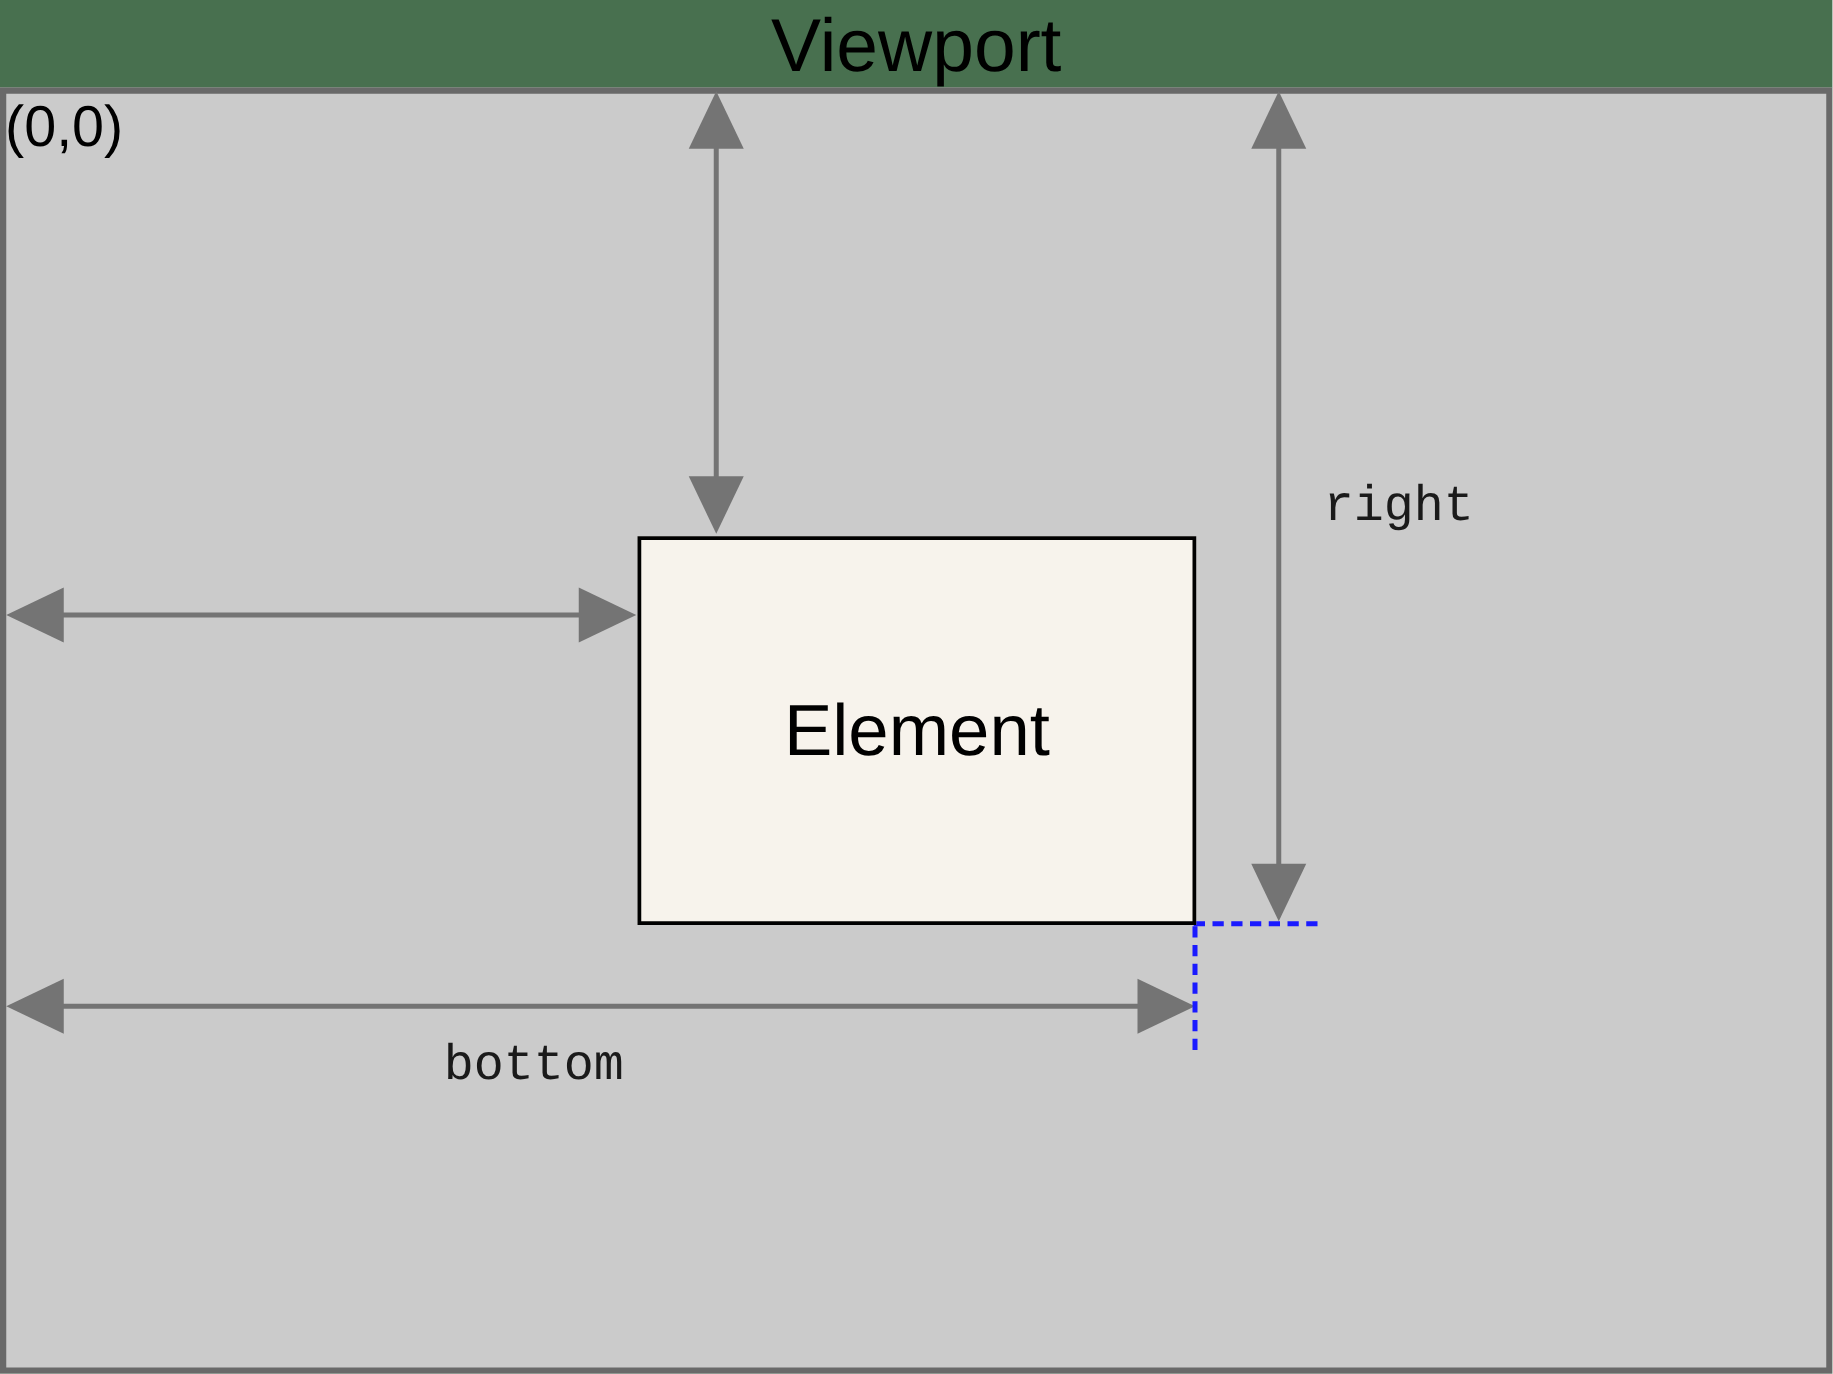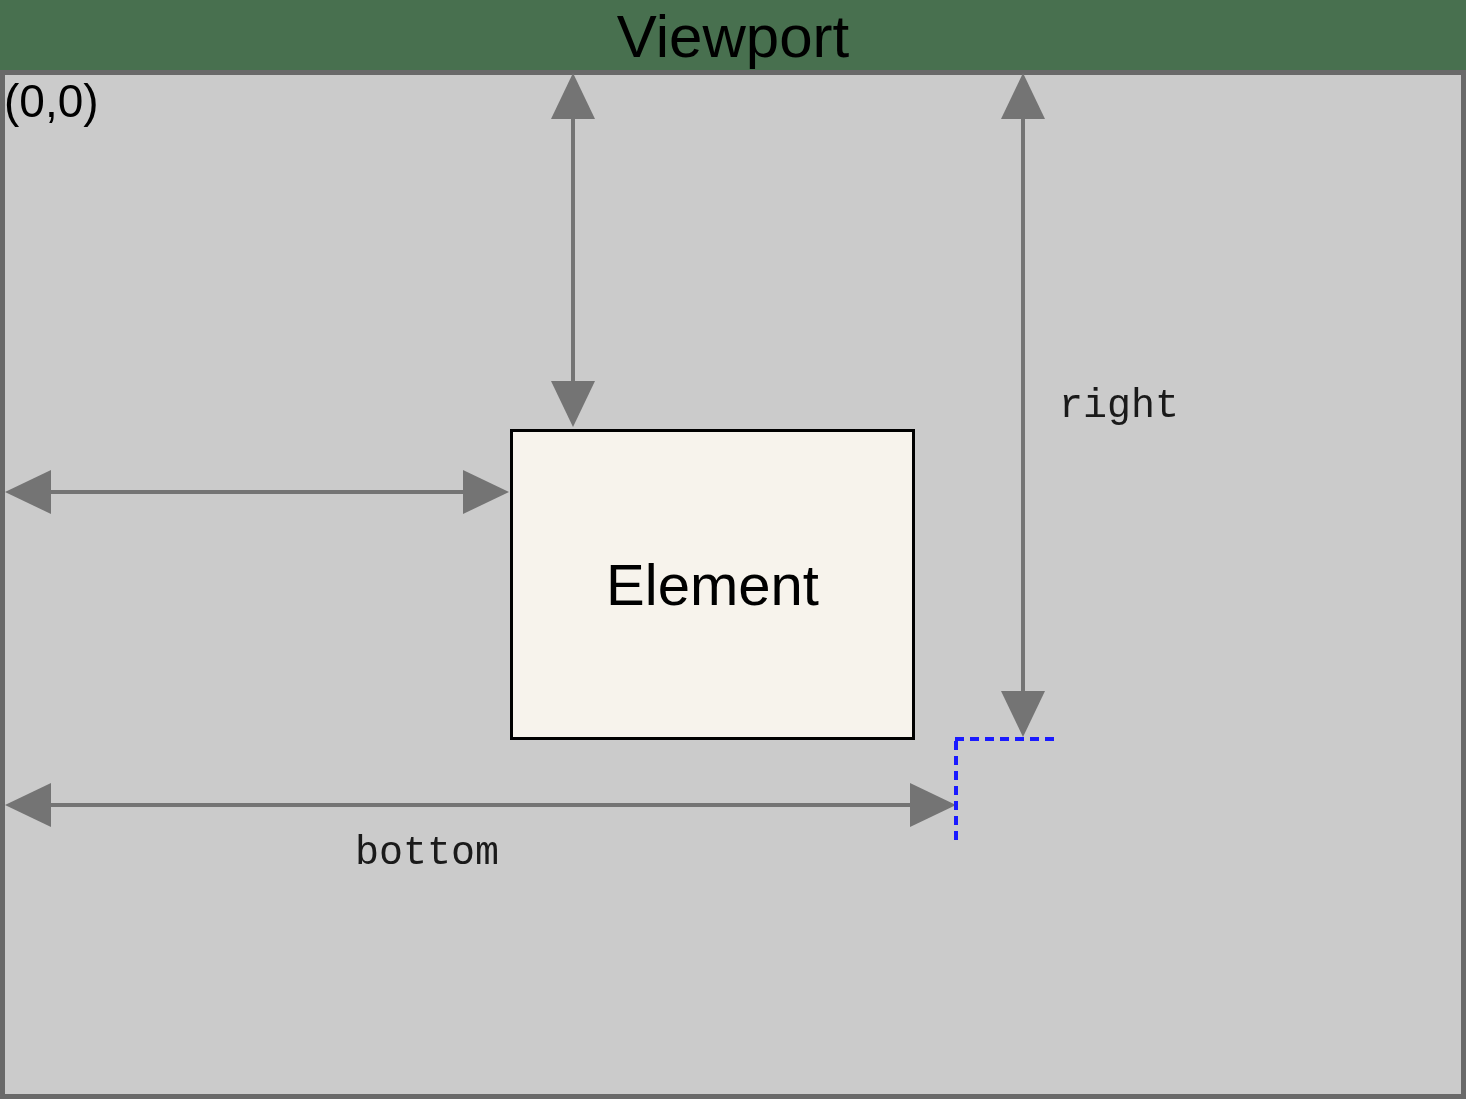--- a/index.html
+++ b/index.html
@@ -47,21 +47,21 @@
     left: 4px;
     top: 76px;
     font-size: 46px;
     color: #000000;
     line-height: 1.1;
   }
   .element-box {
     position: absolute;
     left: 510px;
     top: 429px;
-    width: 405px;
+    width: 447px;
     height: 311px;
     box-sizing: border-box;
     background: #F7F3EC;
     border: 3px solid #000000;
     display: flex;
     align-items: center;
     justify-content: center;
   }
   .element-box .element-label {
     font-size: 58px;

